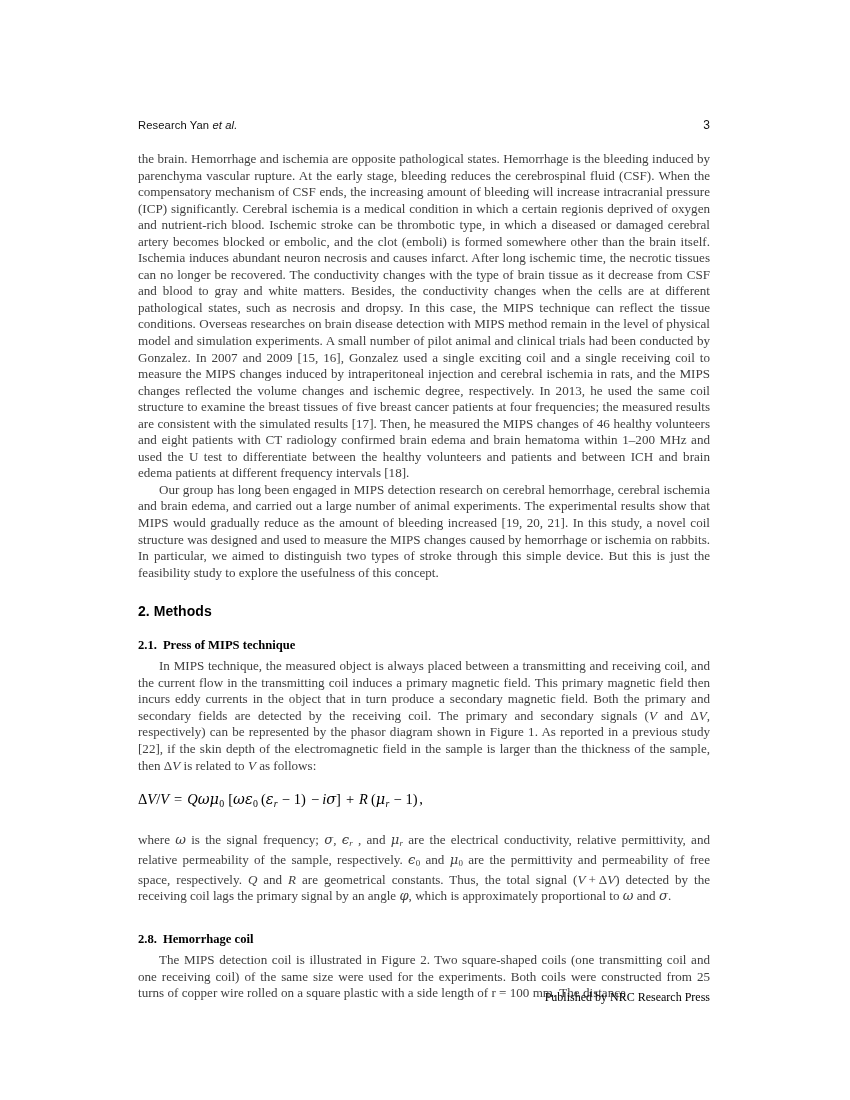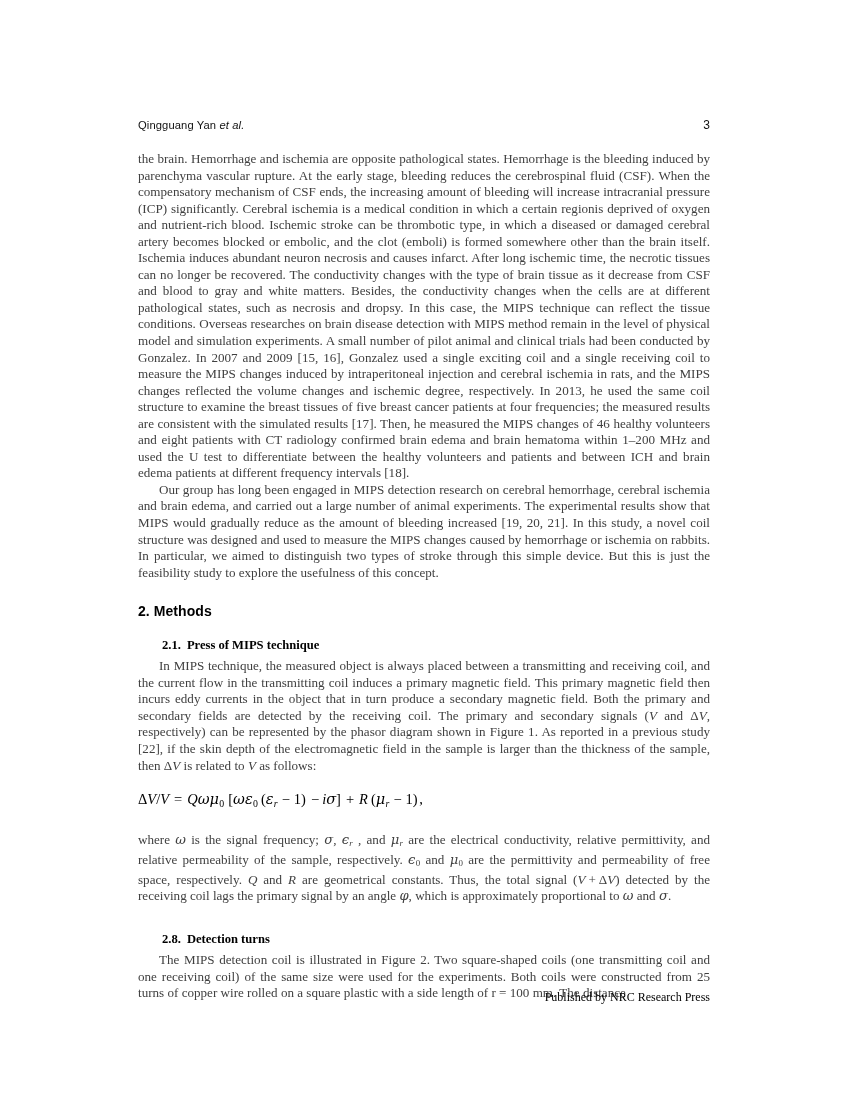--- a/index.html
+++ b/index.html
@@ -92,21 +92,20 @@
     margin: 0;
     padding: 0;
     line-height: 16px;
   }
   .subsection-head-wrap {
     margin-top: 17px;
     margin-bottom: 5px;
   }
   h3.subsection-head .num {
     margin-right: 6px;
-    margin-left: 24px;
   }
 
   
   .equation-block {
     margin-top: 15px;
     margin-bottom: 18px;
     font-size: 14.5px;
     line-height: 20px;
     white-space: nowrap;
   }
@@ -156,21 +155,21 @@
   }
 </style>
 </head>
 <body>
 
 <div class="page">
 
   <div class="content-frame">
 
     <div class="running-head">
-      <div class="authors"><span>Qingguang Yan</span> <span class="etal">et al.</span></div>
+      <div class="authors"><span>Research Yan</span> <span class="etal">et al.</span></div>
       <div class="folio">3</div>
     </div>
 
     <div class="body-block">
 
       <p class="para">the brain. Hemorrhage and ischemia are opposite pathological states. Hemorrhage is the bleeding induced by parenchyma vascular rupture. At the early stage, bleeding reduces the cerebrospinal fluid (CSF). When the compensatory mechanism of CSF ends, the increasing amount of bleeding will increase intracranial pressure (ICP) significantly. Cerebral ischemia is a medical condition in which a certain regionis deprived of oxygen and nutrient-rich blood. Ischemic stroke can be thrombotic type, in which a diseased or damaged cerebral artery becomes blocked or embolic, and the clot (emboli) is formed somewhere other than the brain itself. Ischemia induces abundant neuron necrosis and causes infarct. After long ischemic time, the necrotic tissues can no longer be recovered. The conductivity changes with the type of brain tissue as it decrease from CSF and blood to gray and white matters. Besides, the conductivity changes when the cells are at different pathological states, such as necrosis and dropsy. In this case, the MIPS technique can reflect the tissue conditions. Overseas researches on brain disease detection with MIPS method remain in the level of physical model and simulation experiments. A small number of pilot animal and clinical trials had been conducted by Gonzalez. In 2007 and 2009 [15, 16], Gonzalez used a single exciting coil and a single receiving coil to measure the MIPS changes induced by intraperitoneal injection and cerebral ischemia in rats, and the MIPS changes reflected the volume changes and ischemic degree, respectively. In 2013, he used the same coil structure to examine the breast tissues of five breast cancer patients at four frequencies; the measured results are consistent with the simulated results [17]. Then, he measured the MIPS changes of 46 healthy volunteers and eight patients with CT radiology confirmed brain edema and brain hematoma within 1–200 MHz and used the U test to differentiate between the healthy volunteers and patients and between ICH and brain edema patients at different frequency intervals [18].</p>
 
       <p class="para indent">Our group has long been engaged in MIPS detection research on cerebral hemorrhage, cerebral ischemia and brain edema, and carried out a large number of animal experiments. The experimental results show that MIPS would gradually reduce as the amount of bleeding increased [19, 20, 21]. In this study, a novel coil structure was designed and used to measure the MIPS changes caused by hemorrhage or ischemia on rabbits. In particular, we aimed to distinguish two types of stroke through this simple device. But this is just the feasibility study to explore the usefulness of this concept.</p>
 
       <div class="section-head-wrap">
@@ -183,21 +182,21 @@
 
       <p class="para indent"><span>In MIPS technique, the measured object is always placed between a transmitting and receiving coil, and the current flow in the transmitting coil induces a primary magnetic field. This primary magnetic field then incurs eddy currents in the object that in turn produce a secondary magnetic field. Both the primary and secondary fields are detected by the receiving coil. The primary and secondary signals (</span><span class="inline-math mi">V</span><span> and </span><span class="inline-math"><span class="mo tight">Δ</span><span class="mi">V</span></span><span>, respectively) can be represented by the phasor diagram shown in Figure 1. As reported in a previous study [22], if the skin depth of the electromagnetic field in the sample is larger than the thickness of the sample, then </span><span class="inline-math"><span class="mo tight">Δ</span><span class="mi">V</span></span><span> is related to </span><span class="inline-math mi">V</span><span> as follows:</span></p>
 
       <div class="equation-block">
         <span class="mo tight">Δ</span><span class="mi">V</span><span class="mo tight">/</span><span class="mi">V</span><span class="mo" style="padding:0 5px;">=</span><span class="mi">Q</span><span class="mgr">ω</span><span class="mgr">μ</span><span class="msub upright">0</span><span class="brk" style="padding-left:4px;">[</span><span class="mgr">ω</span><span class="mgr">ε</span><span class="msub upright">0</span><span class="brk" style="padding-left:3px;">(</span><span class="mgr">ε</span><span class="msub">r</span><span class="mo" style="padding:0 4px;">−</span><span class="mn">1</span><span class="brk">)</span><span class="mo" style="padding:0 3px 0 5px;">−</span><span class="mi">i</span><span class="mgr">σ</span><span class="brk">]</span><span class="mo" style="padding:0 5px;">+</span><span class="mi">R</span><span class="brk" style="padding-left:3px;">(</span><span class="mgr">μ</span><span class="msub">r</span><span class="mo" style="padding:0 4px;">−</span><span class="mn">1</span><span class="brk">)</span><span class="mo">,</span>
       </div>
 
       <p class="para"><span>where </span><span class="mgr">ω</span><span> is the signal frequency; </span><span class="mgr">σ</span><span>, </span><span class="inline-math"><span class="mgr">ϵ</span><span class="msub">r</span></span><span> , and </span><span class="inline-math"><span class="mgr">μ</span><span class="msub">r</span></span><span> are the electrical conductivity, relative permittivity, and relative permeability of the sample, respectively. </span><span class="inline-math"><span class="mgr">ϵ</span><span class="msub upright">0</span></span><span> and </span><span class="inline-math"><span class="mgr">μ</span><span class="msub upright">0</span></span><span> are the permittivity and permeability of free space, respectively. </span><span class="mi">Q</span><span> and </span><span class="mi">R</span><span> are geometrical constants. Thus, the total signal (</span><span class="inline-math"><span class="mi">V</span><span class="mo" style="padding:0 3px;">+</span><span class="mo tight">Δ</span><span class="mi">V</span></span><span>) detected by the receiving coil lags the primary signal by an angle </span><span class="mgr">φ</span><span>, which is approximately proportional to </span><span class="mgr">ω</span><span> and </span><span class="mgr">σ</span><span>.</span></p>
 
       <div class="subsection-head-wrap" style="margin-top:26px;">
-        <h3 class="subsection-head"><span class="num">2.8.</span><span>Detection turns</span></h3>
+        <h3 class="subsection-head"><span class="num">2.8.</span><span>Hemorrhage coil</span></h3>
       </div>
 
       <p class="para indent">The MIPS detection coil is illustrated in Figure 2. Two square-shaped coils (one transmitting coil and one receiving coil) of the same size were used for the experiments. Both coils were constructed from 25 turns of copper wire rolled on a square plastic with a side length of r = 100 mm. The distance</p>
 
     </div>
   </div>
 
   <div class="page-footer">
     <span>Published by NRC Research Press</span>
   </div>

